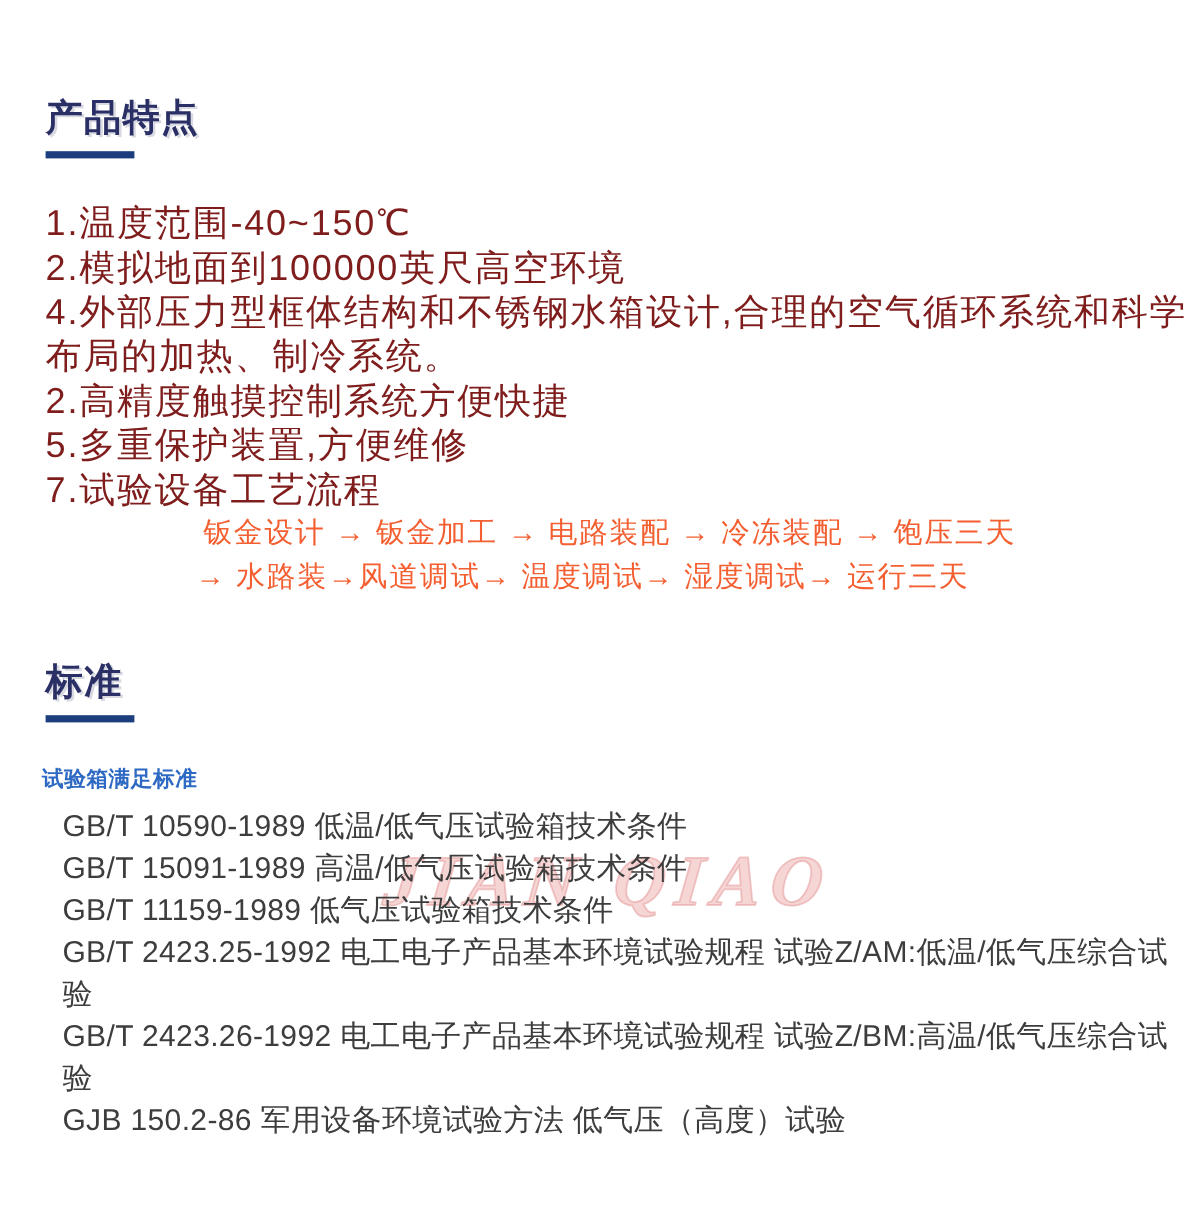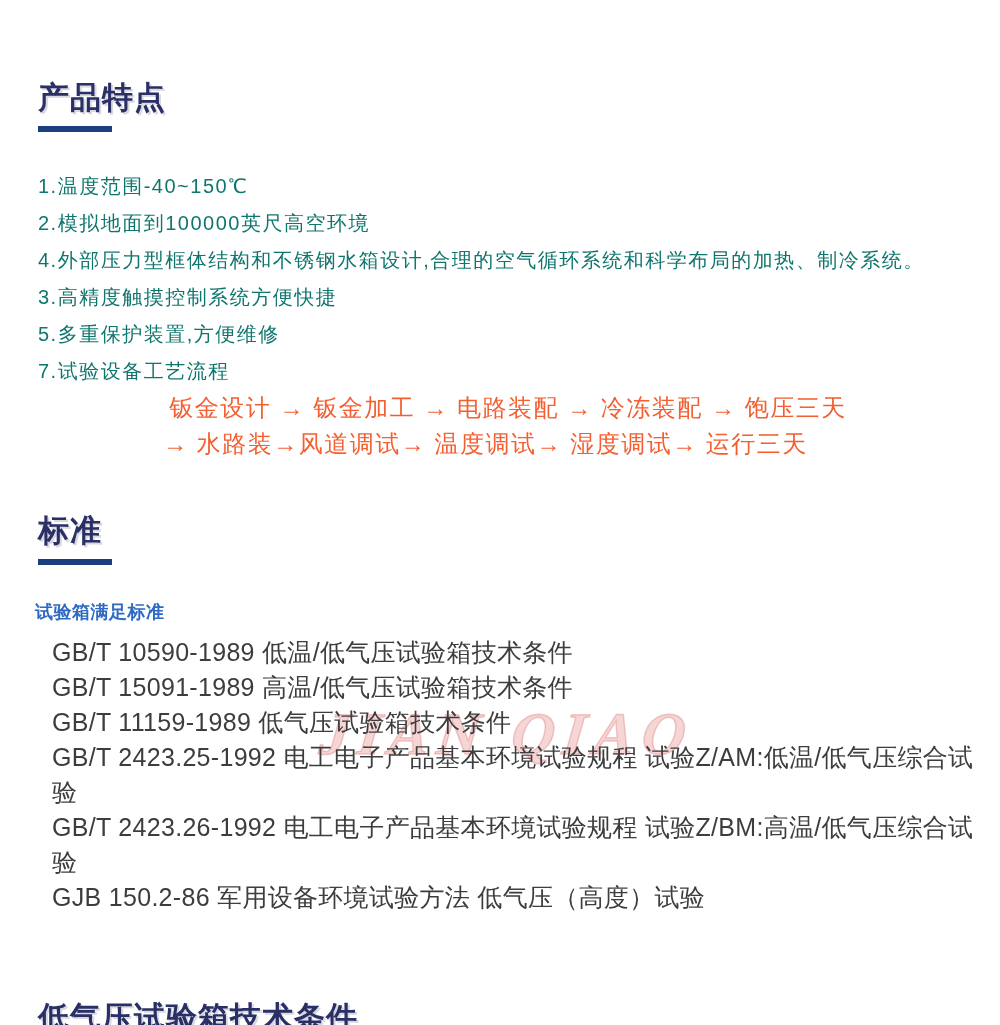--- a/index.html
+++ b/index.html
@@ -34,22 +34,22 @@
   }
   .title-underline {
     width:74px; height:6px;
     background:#1c3e7e; margin-top:9px;
   }
 
   .features-title-block { padding-top:40px; }
 
   .feature-list {
     margin-top:36px;
-    font-size:20px; font-weight:500;
-    color:#0f766e; letter-spacing:1.5px;
+    font-size:30px; font-weight:500;
+    color:#7f1d1d; letter-spacing:1.5px;
     line-height:37px;
   }
 
   .flow {
     margin-left:-38px; margin-right:-20px;
     text-align:center;
     font-size:24px; font-weight:500;
     color:#f45f31; letter-spacing:1.5px;
     line-height:36px;
   }
@@ -82,21 +82,21 @@
 
   <div class="features-title-block">
     <div class="section-title">产品特点</div>
     <div class="title-underline"></div>
   </div>
 
   <div class="feature-list">
     <div>1.温度范围-40~150℃</div>
     <div>2.模拟地面到100000英尺高空环境</div>
     <div>4.外部压力型框体结构和不锈钢水箱设计,合理的空气循环系统和科学布局的加热、制冷系统。</div>
-    <div>3.高精度触摸控制系统方便快捷</div>
+    <div>2.高精度触摸控制系统方便快捷</div>
     <div>5.多重保护装置,方便维修</div>
     <div>7.试验设备工艺流程</div>
   </div>
 
   <div class="flow">
     <div class="flow-line-1">钣金设计 → 钣金加工 → 电路装配 → 冷冻装配 → 饱压三天</div>
     <div class="flow-line-2">→ 水路装→风道调试→ 温度调试→ 湿度调试→ 运行三天</div>
   </div>
 
   <div class="standards-title-block">

